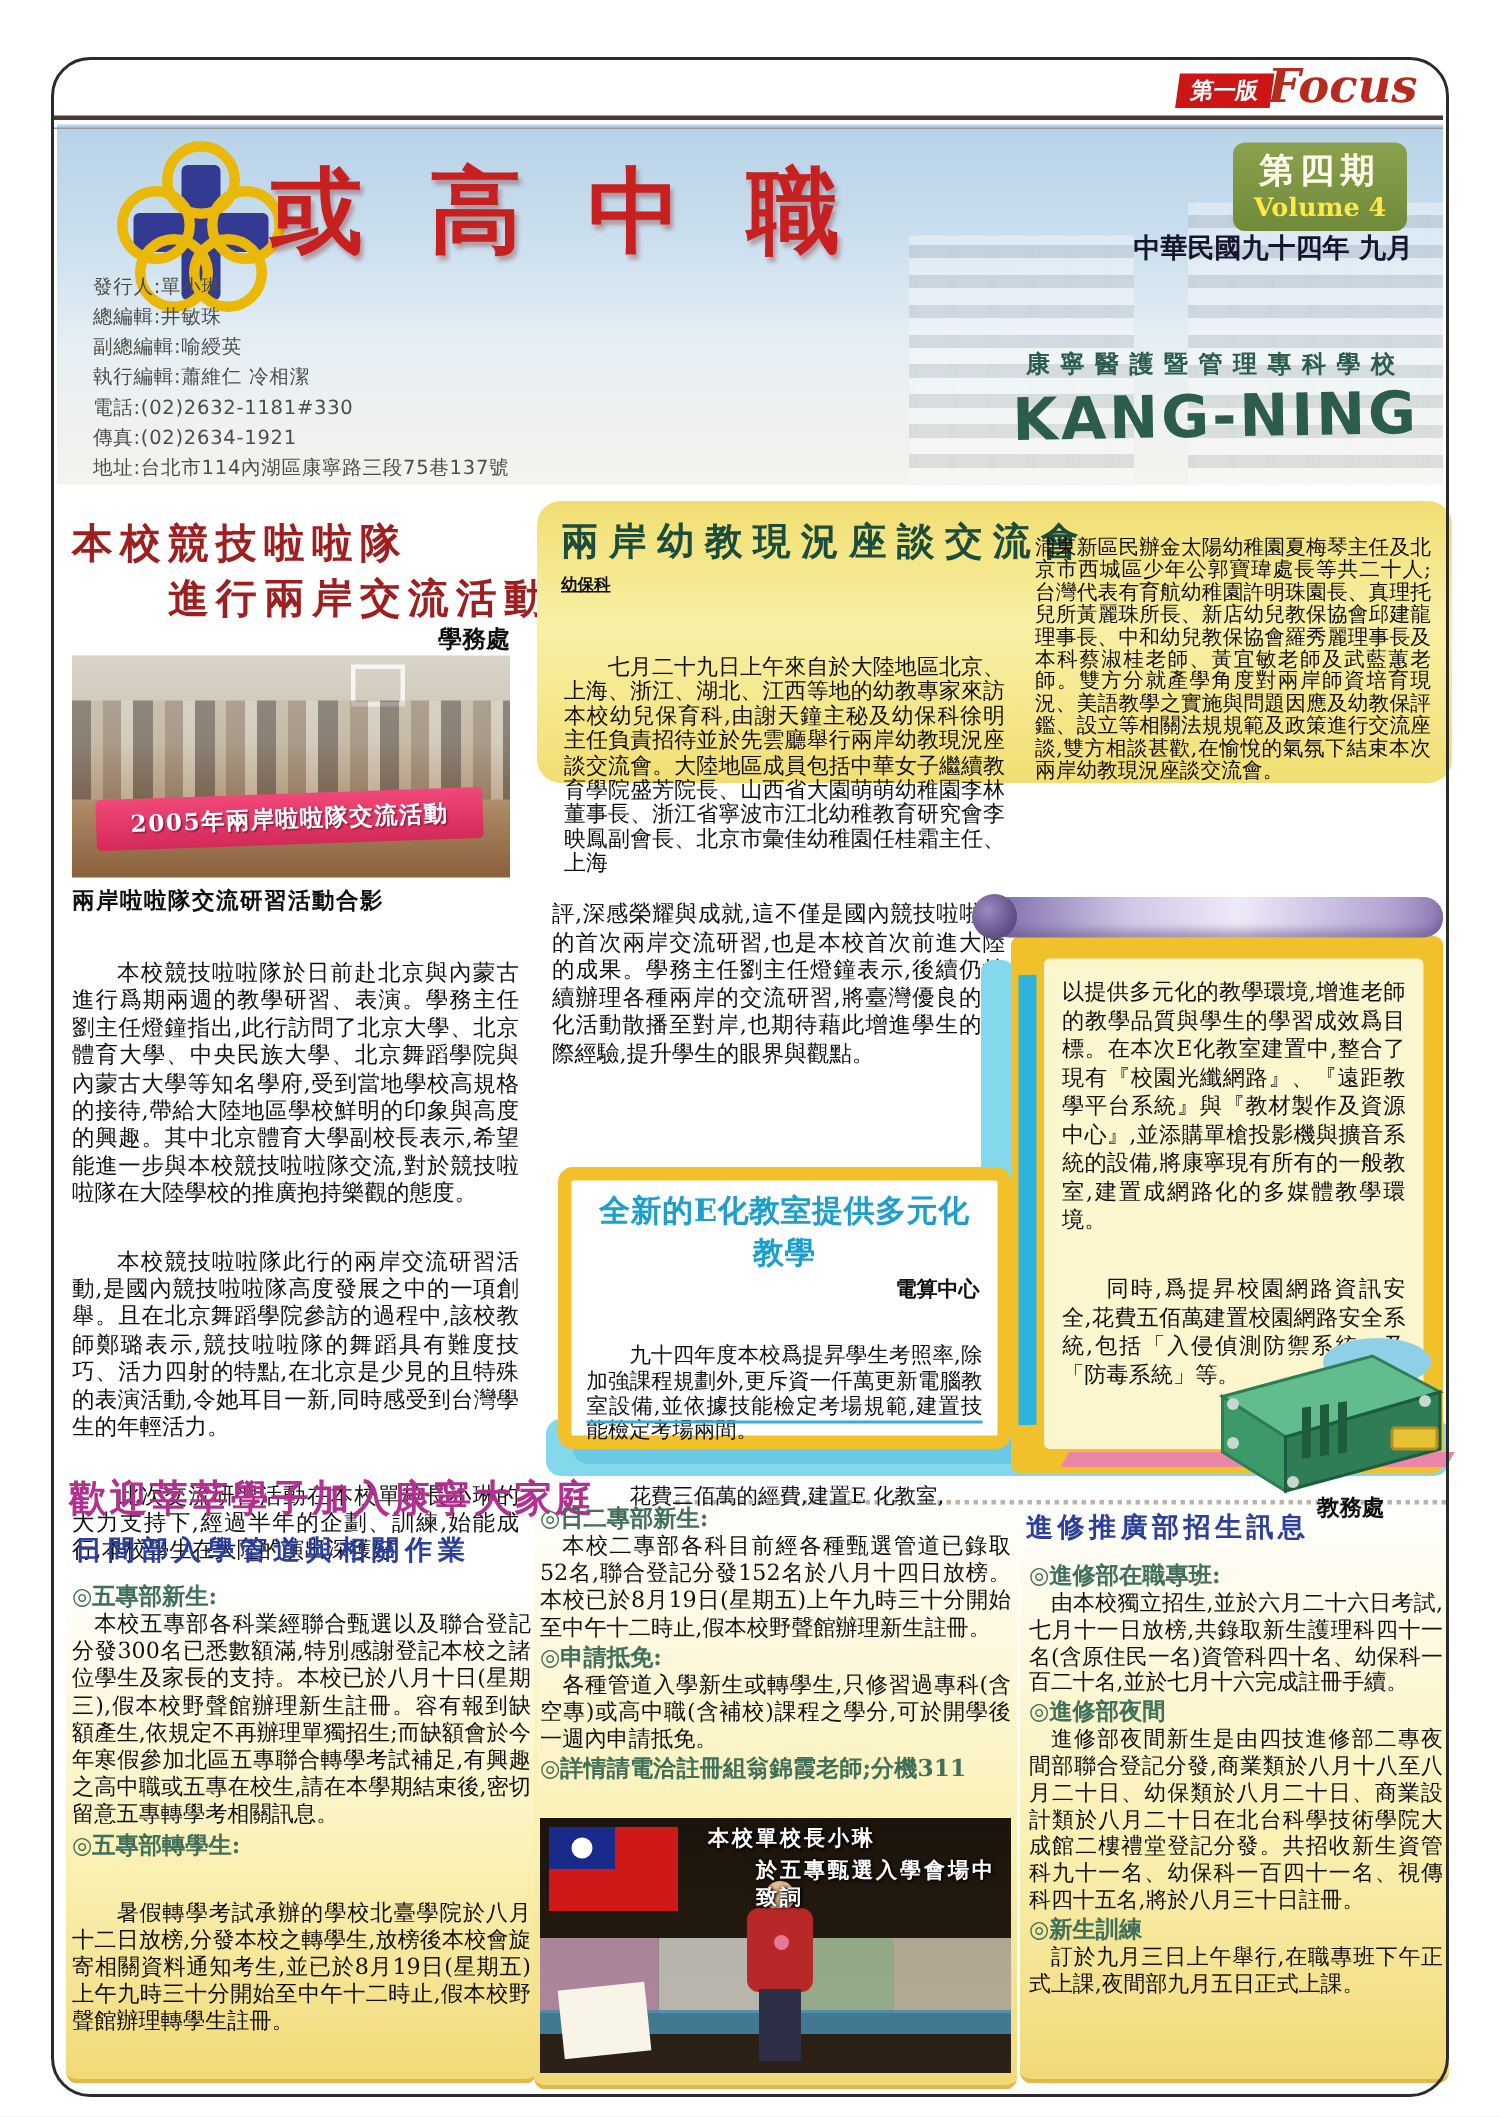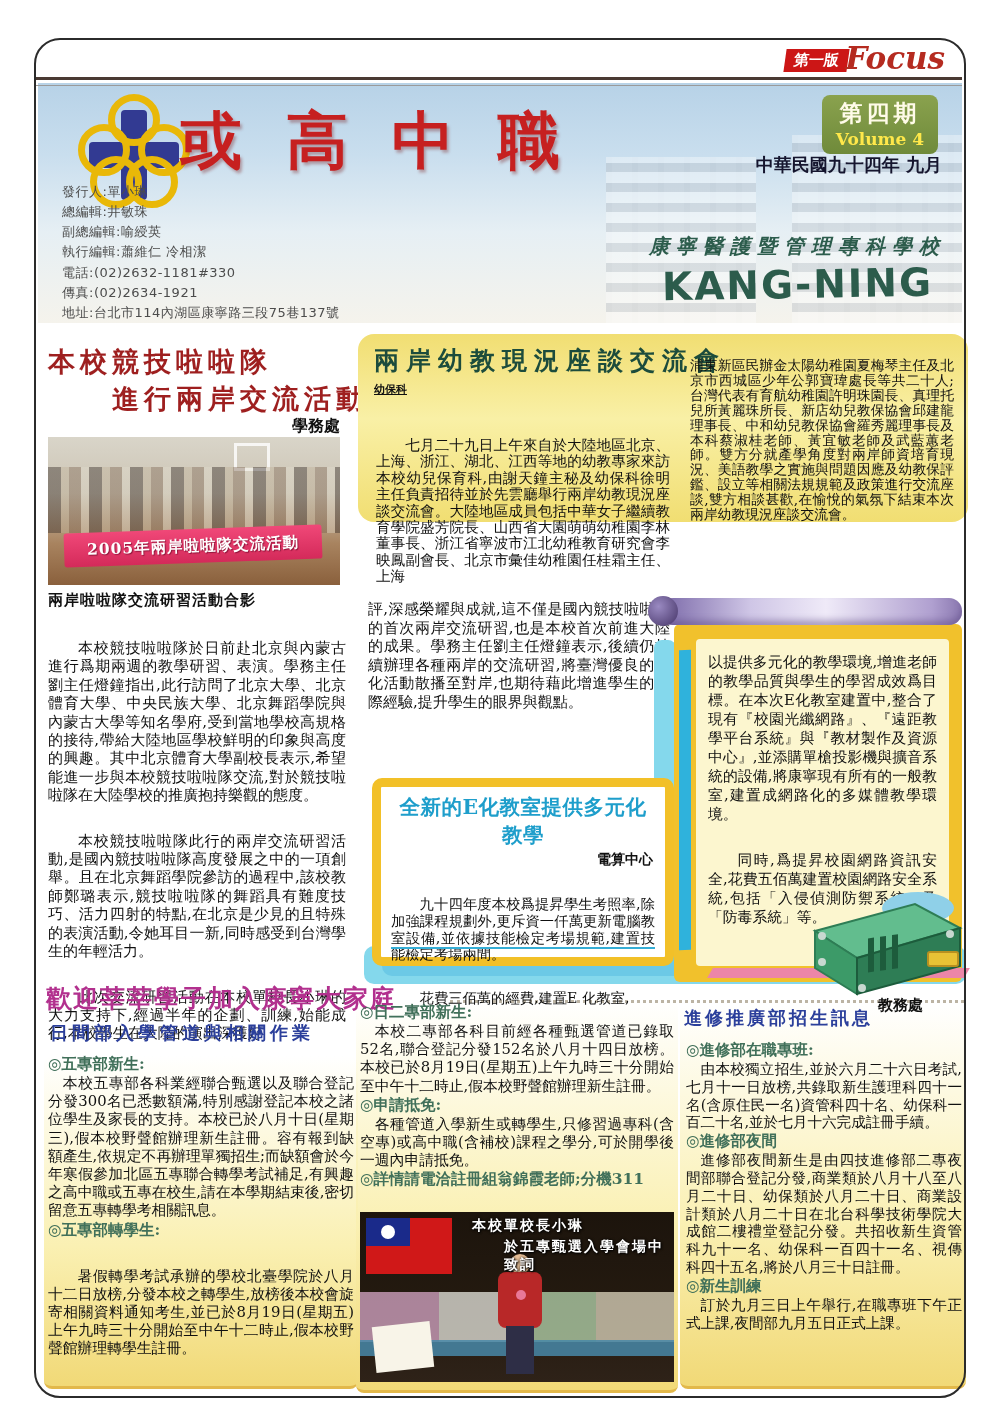--- a/index.html
+++ b/index.html
@@ -32,21 +32,21 @@
       letter-spacing:44px;white-space:nowrap;text-shadow:2px 3px 3px rgba(120,25,25,.35);}
   .issue-box{position:absolute;left:784px;top:12px;width:116px;text-align:center;
       background:linear-gradient(180deg,#8aa24e,#6f8a3a);border-radius:8px;padding:3px 0 5px;}
   .issue-no{font-size:23px;font-weight:bold;color:#fffbe8;letter-spacing:4px;}
   .issue-vol{font-size:17px;font-weight:bold;color:#ffe84a;}
   .mast-date{position:absolute;left:690px;top:70px;width:214px;text-align:right;
       font-size:18px;font-weight:bold;color:#15152e;}
   .pub-info{position:absolute;left:24px;top:99px;font-family:"DejaVu Sans",sans-serif;
       font-size:13px;color:#4c4c4c;line-height:1.55;letter-spacing:.5px;}
   .school-blk{position:absolute;right:16px;top:150px;text-align:center;}
-  .school-zh{font-size:20px;font-weight:bold;color:#2c5c4c;letter-spacing:7px;font-style:italic;}
+  .school-zh{font-size:16px;font-weight:bold;color:#2c5c4c;letter-spacing:7px;}
   .school-en{font-size:39px;font-weight:900;color:#2c5c4c;letter-spacing:2px;
       font-family:"DejaVu Sans",sans-serif;transform:rotate(-1deg);margin-top:2px;}
   
   .jp{margin:0;text-align:justify;font-size:15px;line-height:18.4px;color:#101010;}
   .ind2{text-indent:2em;margin-top:27px;}.ind1{text-indent:1em;}
   
   .la-t1{position:absolute;left:48px;top:344px;font-size:27px;font-weight:bold;color:#9e1f1f;letter-spacing:5px;}
   .la-t2{position:absolute;left:112px;top:381px;font-size:27px;font-weight:bold;color:#9e1f1f;letter-spacing:5px;}
   .la-by{position:absolute;left:48px;top:416px;width:292px;text-align:right;
       font-family:"DejaVu Sans",sans-serif;font-size:16px;font-weight:bold;color:#111;}

